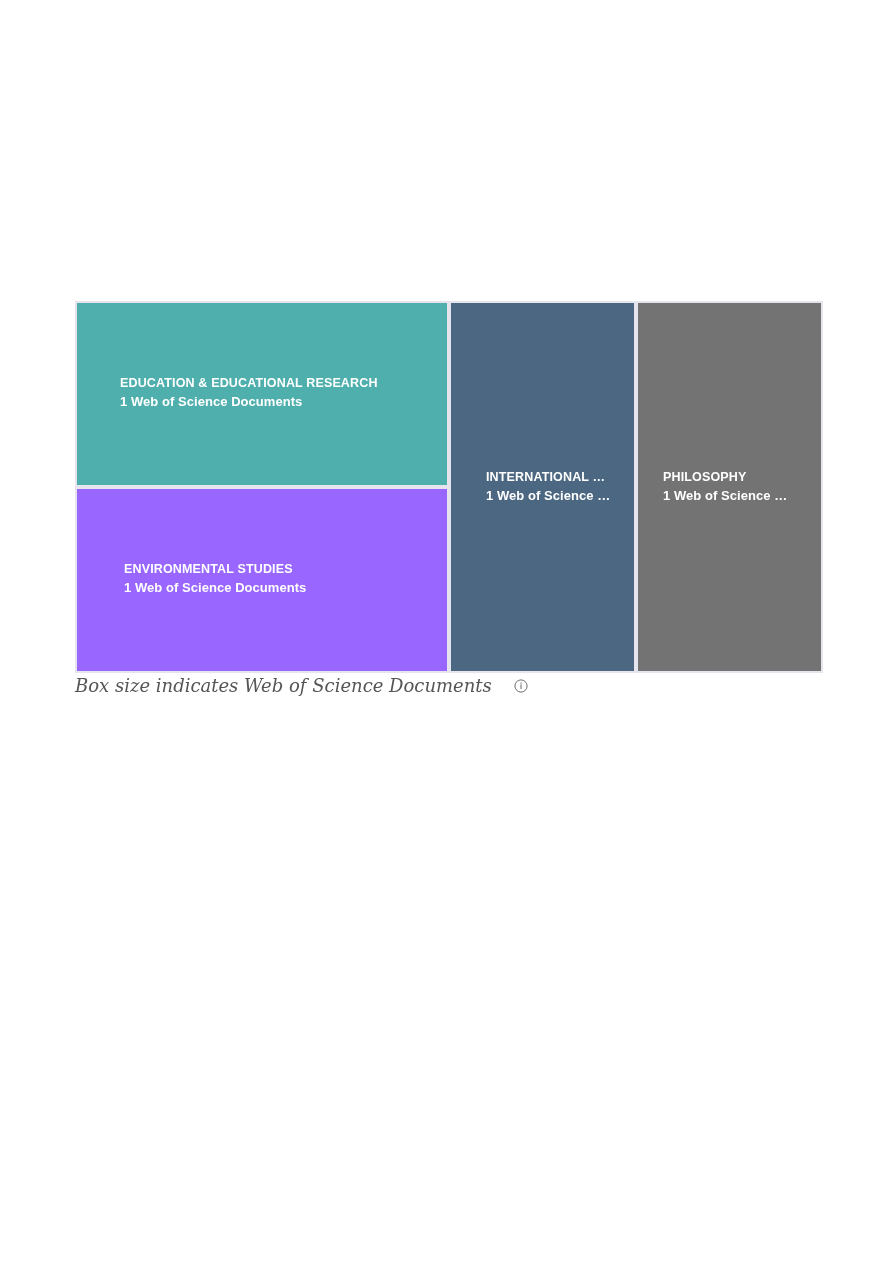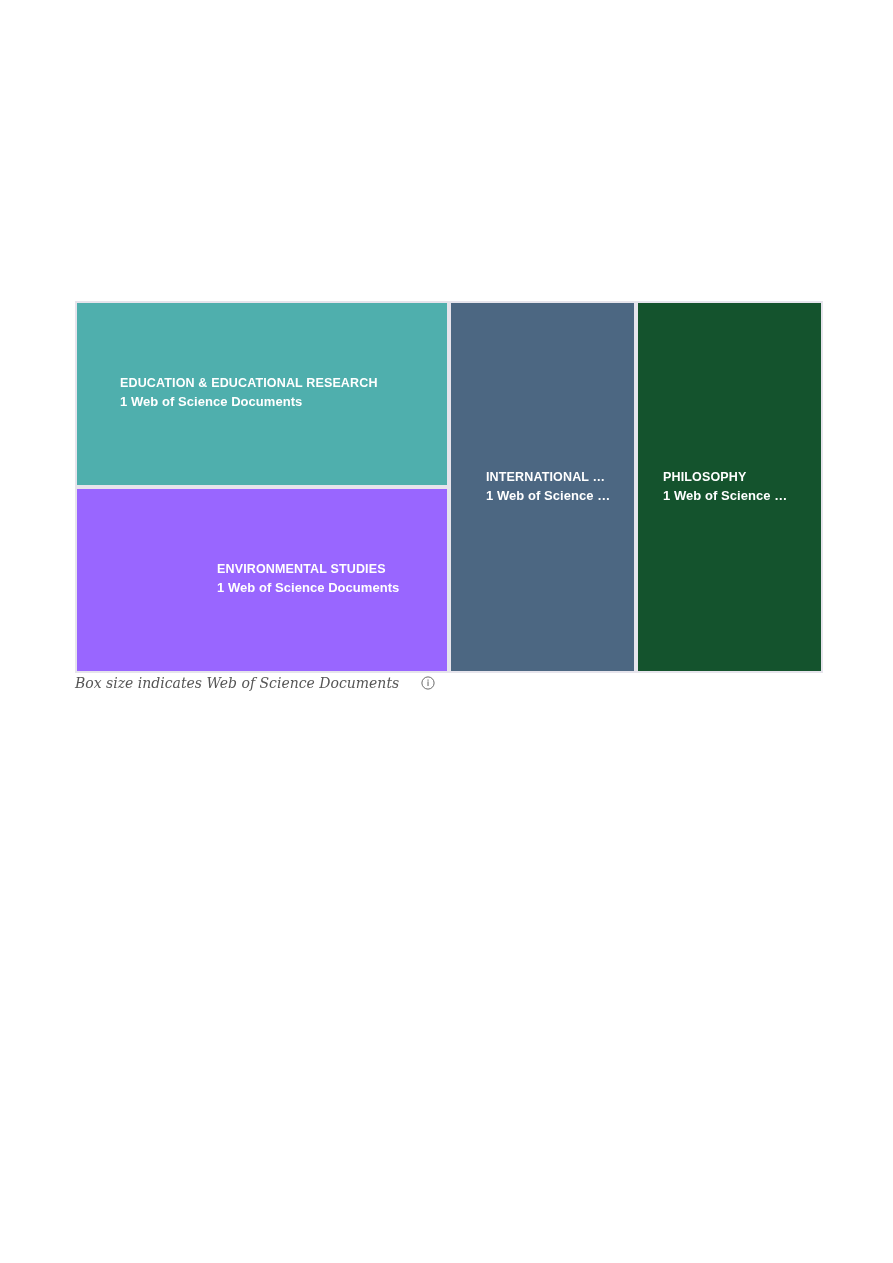--- a/index.html
+++ b/index.html
@@ -66,34 +66,34 @@
   }
 
   
   #node-0 { left: 0px;   top: 0px;   width: 374px; height: 186px; }
   #node-1 { left: 0px;   top: 186px; width: 374px; height: 186px; }
   #node-2 { left: 374px; top: 0px;   width: 187px; height: 372px; }
   #node-3 { left: 561px; top: 0px;   width: 187px; height: 372px; }
 
   
   #node-0 .tm-label { top: 72px;  padding-left: 43px; }
-  #node-1 .tm-label { top: 72px;  padding-left: 92px; margin-left: 48px; }
+  #node-1 .tm-label { top: 72px;  padding-left: 47px; }
   #node-2 .tm-label { top: 166px; padding-left: 35px; }
   #node-3 .tm-label { top: 166px; padding-left: 25px; }
 
   .tm-caption {
     position: absolute;
     left: 0px;
     top: 374px;
     display: flex;
     align-items: center;
     gap: 22px;
     font-family: "DejaVu Serif", serif;
     font-style: italic;
-    font-size: 14px;
+    font-size: 18px;
     color: #555555;
     white-space: nowrap;
   }
   .info-icon {
     display: inline-flex;
     align-items: center;
     justify-content: center;
     width: 14px;
     height: 14px;
     flex: 0 0 auto;
@@ -122,21 +122,21 @@
       </div>
     </div>
 
     <div class="tm-node" id="node-2" style="background-color: rgb(76, 103, 130);">
       <div class="tm-label">
         <div class="tm-name">INTERNATIONAL …</div>
         <div class="tm-value">1 Web of Science …</div>
       </div>
     </div>
 
-    <div class="tm-node" id="node-3" style="background-color: #14532d;">
+    <div class="tm-node" id="node-3" style="background-color: #737373;">
       <div class="tm-label">
         <div class="tm-name">PHILOSOPHY</div>
         <div class="tm-value">1 Web of Science …</div>
       </div>
     </div>
 
   </div>
 
   <div class="tm-caption">
     <span>Box size indicates Web of Science Documents</span>

